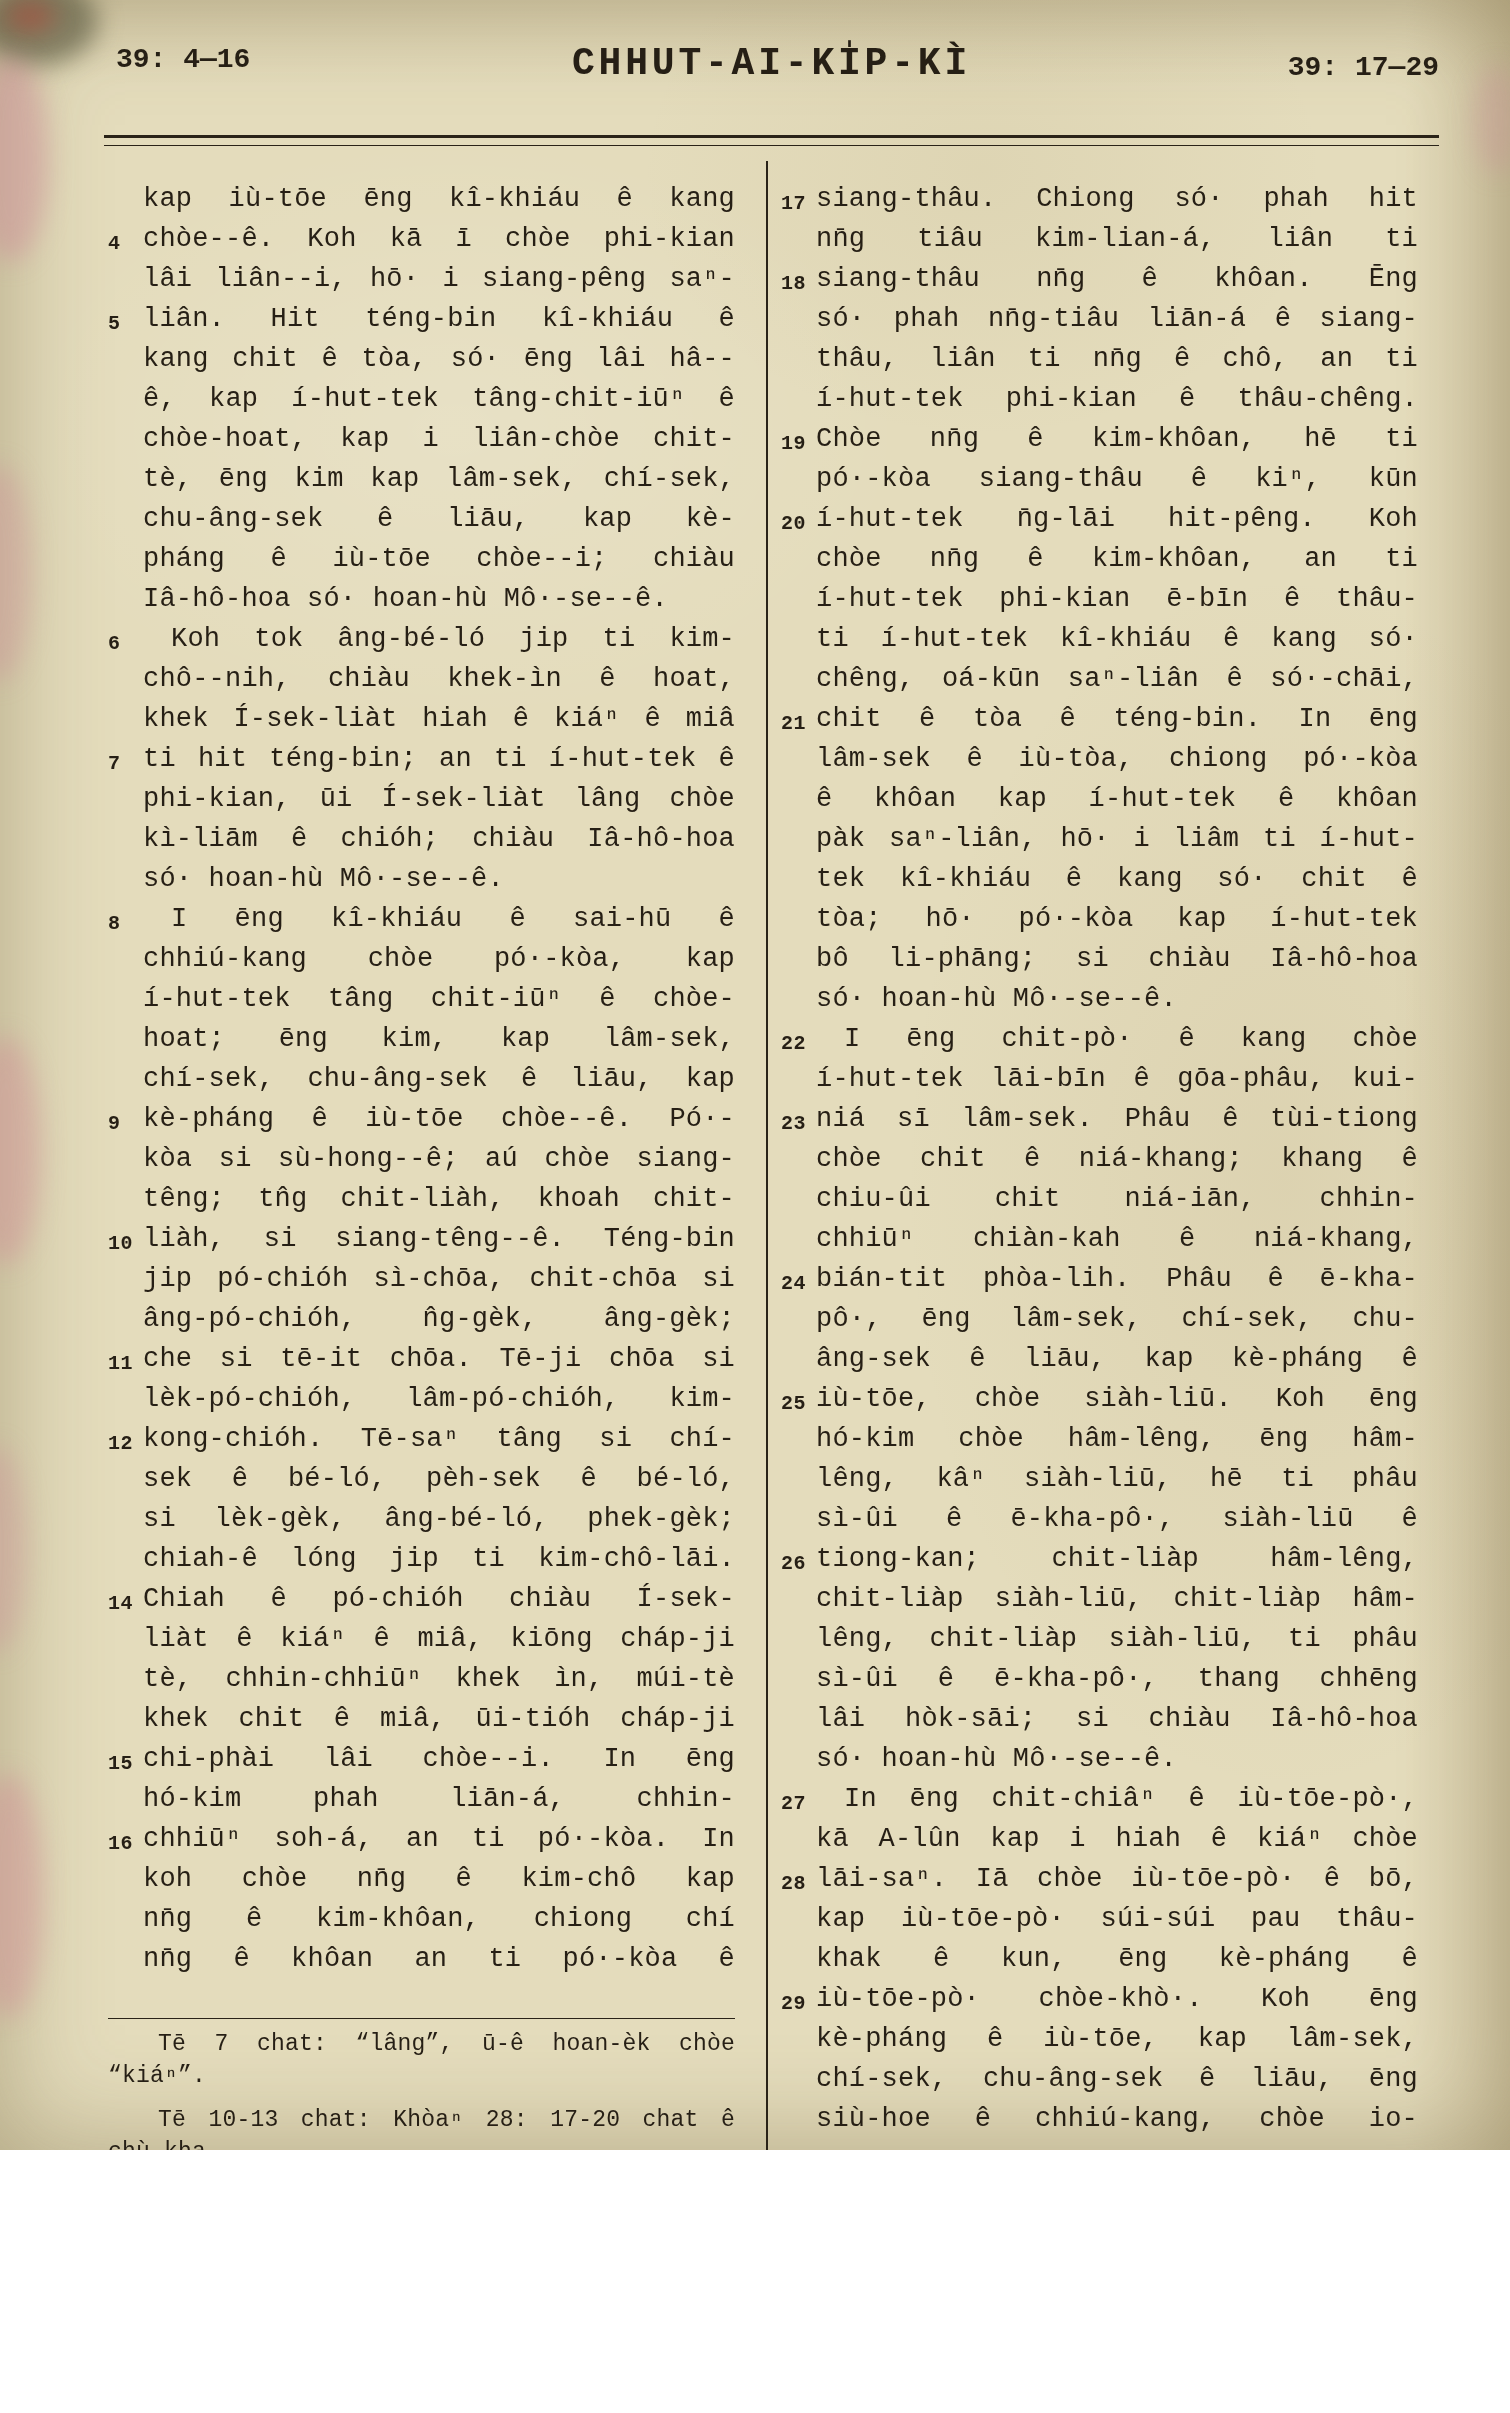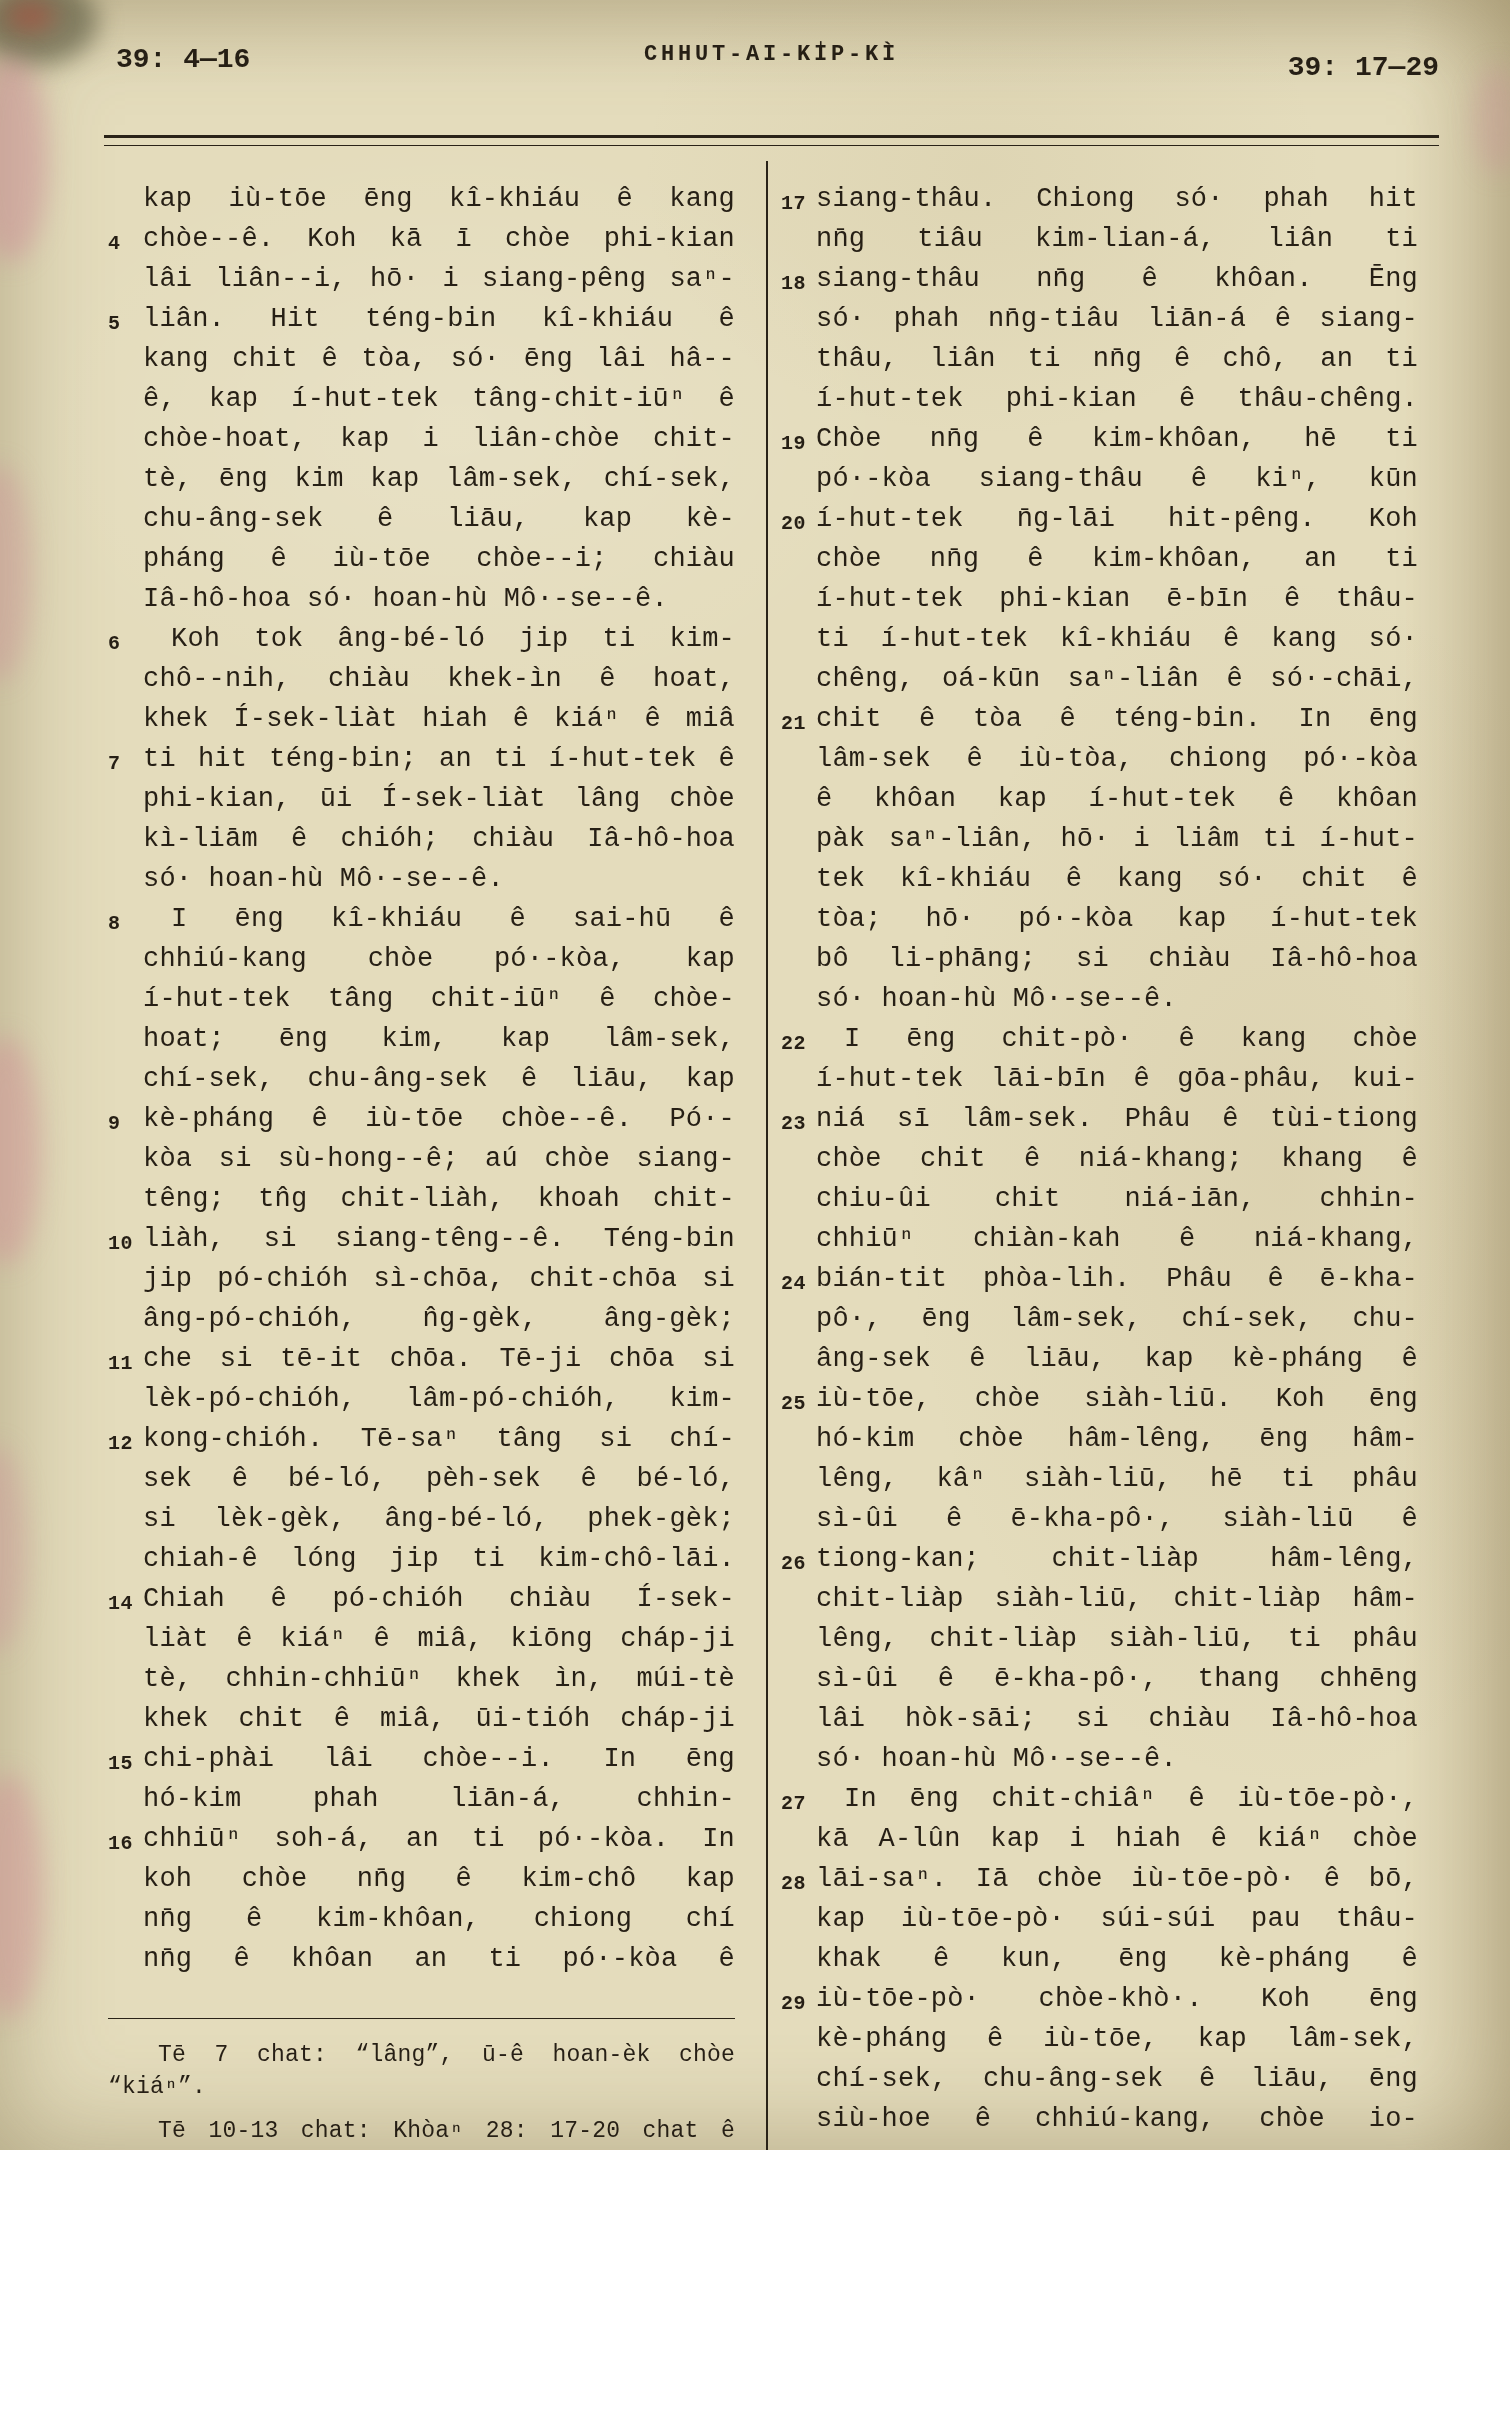--- a/index.html
+++ b/index.html
@@ -17,42 +17,42 @@
       radial-gradient(491px 382px at 65% 8%, rgba(150,130,80,0.08), rgba(150,130,80,0) 70%),
       #e4dcbc;
     box-shadow: inset 0 0 104px rgba(115,100,60,0.45);
   }
   .stain { position:absolute; border-radius:50%; filter:blur(12px); pointer-events:none; }
 
   .header { position:absolute; left:104px; top:44px; width:1335px; height:44px;
             font-weight:bold; font-size:28px; }
   .hleft  { position:absolute; left:12px; top:0; }
   .hcenter{ position:absolute; left:50%; top:-2.2px; transform:translateX(-50%);
-            font-size:22px; letter-spacing:3.8px; }
+            font-size:38px; letter-spacing:3.8px; }
   .hright { position:absolute; right:0; top:8px; }
 
   .double-rule { position:absolute; left:104px; top:135px; width:1335px; height:7px;
                  border-top:3.3px solid #2a2318; border-bottom:1.6px solid #2a2318; }
 
   .divider { position:absolute; left:766px; top:161px; width:1.6px; height:2001px;
              background:#2a2318; }
 
   .col { position:absolute; top:179px; font-size:27px; line-height:40px;
          letter-spacing:0.2px; }
   .col-left  { left:143px;  width:592px; }
   .col-right { left:816px; width:602px; }
 
   .line { position:relative; text-align:justify; text-align-last:justify; }
   .line.end { text-align-last:left; }
   .line.indent { text-indent:28px; }
   .vnum { position:absolute; left:-35px; top:5px; font-size:20px; font-weight:bold;
           letter-spacing:0.5px; text-indent:0; }
 
   .footnotes { margin-top:7.6px; margin-left:-35px; width:calc(100% + 35px);
-               border-top:1.6px solid #2a2318; padding-top:20px;
+               border-top:1.6px solid #2a2318; padding-top:9px;
                font-size:23px; line-height:32px; }
   .fn-line { position:relative; text-align:justify; text-align-last:justify; }
   .fn-line.end { text-align-last:left; }
   .fn-line.indent { text-indent:50px; }
   .fn-line.gap { margin-top:12px; }
 
   .page-number { position:absolute; left:0; top:2286px; width:100%;
                  text-align:center; font-size:36px; }
 </style>
 </head>

